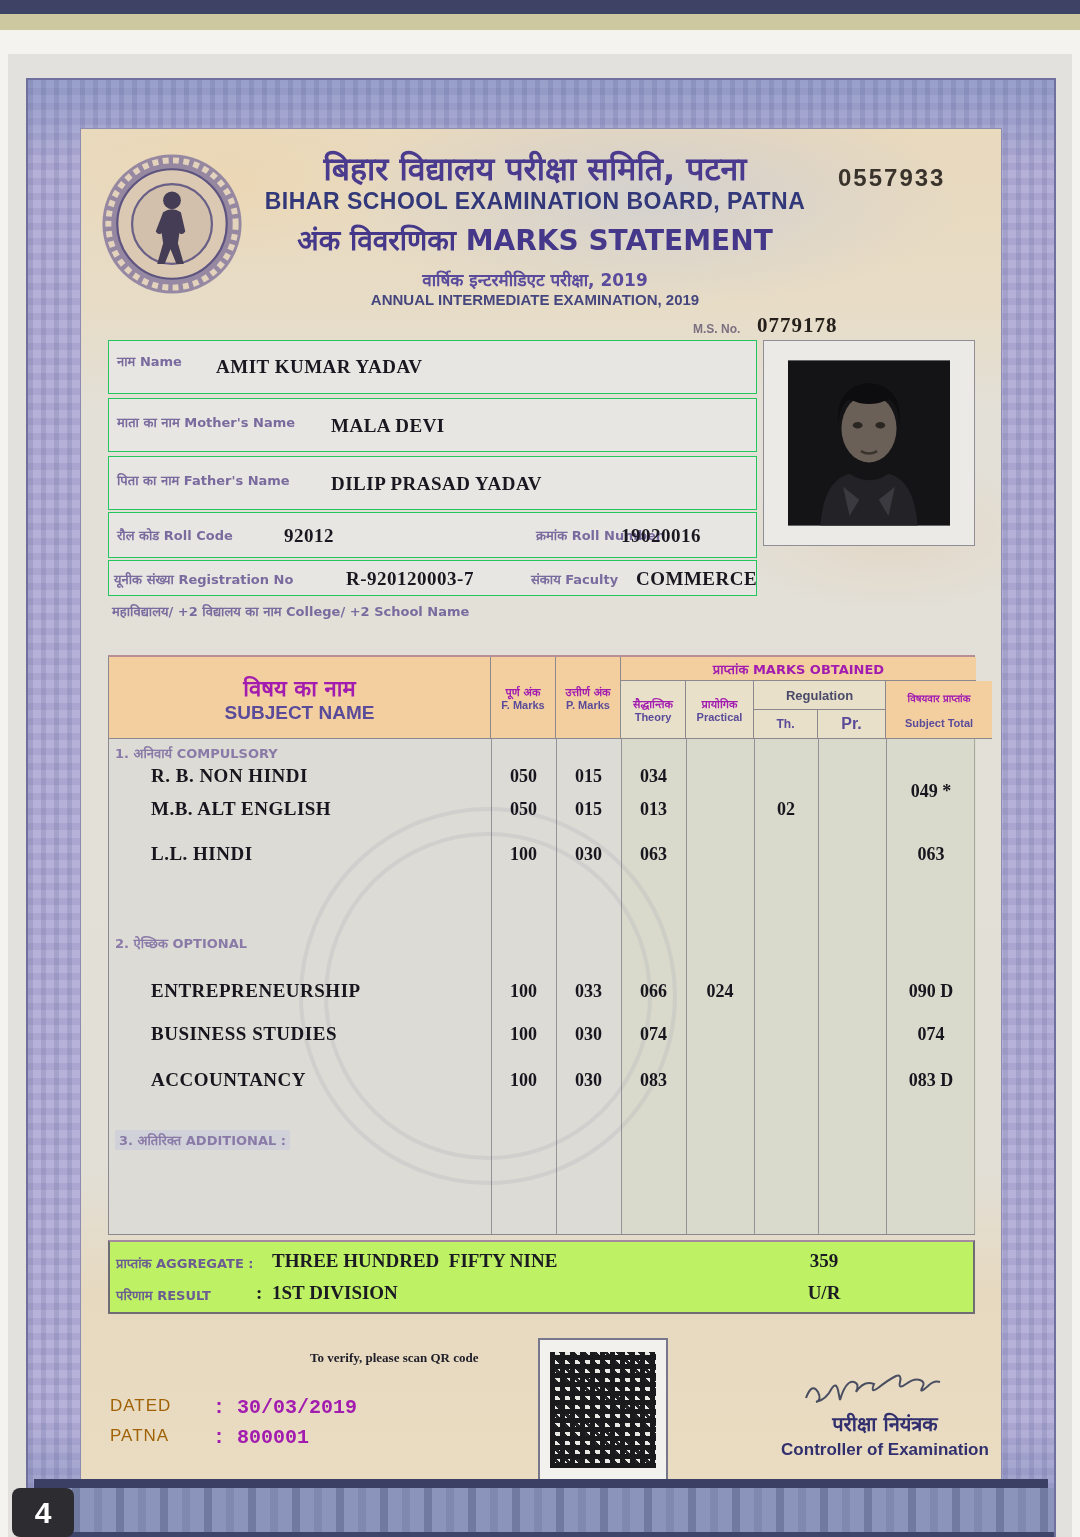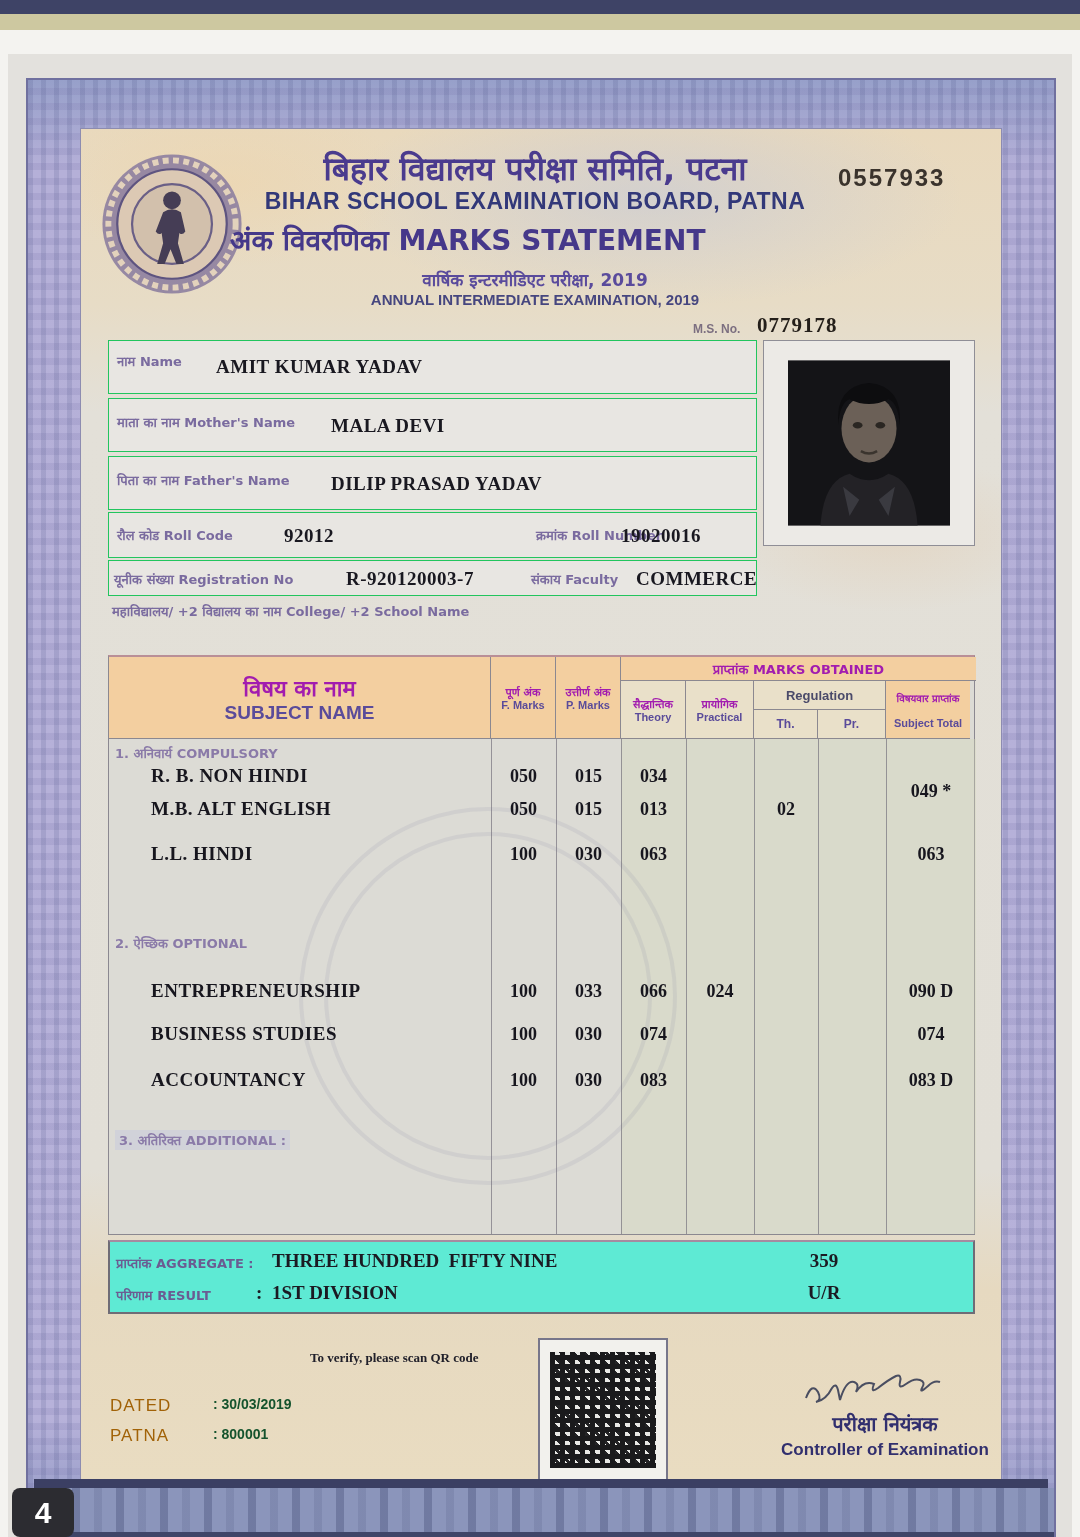--- a/index.html
+++ b/index.html
@@ -32,21 +32,21 @@
     border-bottom:5px solid #3f4568;box-sizing:border-box;}
   .page-badge{left:12px;top:1488px;width:62px;height:49px;background:#2c2c31;border-radius:8px;
     color:#ffffff;font-size:30px;font-weight:bold;display:flex;align-items:center;justify-content:center;}
 
   
   .t-hi{left:230px;top:146px;width:610px;text-align:center;font-size:32px;font-weight:bold;
         color:#4a3b8e;font-family:"DejaVu Sans", sans-serif;}
   .t-en{left:230px;top:188px;width:610px;text-align:center;font-size:23px;font-weight:bold;
         color:#323879;letter-spacing:.5px;}
   .serial{left:838px;top:164px;font-size:24px;font-weight:bold;color:#3a332c;letter-spacing:2px;}
-  .t-sub{left:230px;top:220px;width:610px;text-align:left;font-size:28px;font-weight:bold;
+  .t-sub{left:230px;top:220px;width:610px;text-align:center;font-size:28px;font-weight:bold;
          color:#45388a;font-family:"DejaVu Sans", sans-serif;}
   .t-exam-hi{left:230px;top:268px;width:610px;text-align:center;font-size:17px;font-weight:bold;
          color:#5a4b9c;font-family:"DejaVu Sans", sans-serif;}
   .t-exam-en{left:230px;top:291px;width:610px;text-align:center;font-size:15px;font-weight:bold;color:#46467f;}
   .ms-label{left:693px;top:322px;font-size:12px;font-weight:bold;color:#7c6f80;}
   .ms-no{left:757px;top:313px;font-size:21px;font-weight:bold;color:#241f1a;
          font-family:"Liberation Serif", serif;letter-spacing:1px;}
 
   
   .fbox{left:108px;width:649px;background:#e8e6e2;border:1px solid #22c55e;box-sizing:border-box;}
@@ -67,36 +67,36 @@
   .vline{position:absolute;top:82px;bottom:0;width:1px;background:rgba(110,108,120,.65);}
   .coltint{position:absolute;left:512px;top:82px;width:355px;bottom:0;background:rgba(214,216,186,.38);}
   .wm{position:absolute;border-radius:50%;border:4px solid rgba(140,140,165,.15);}
   .slabel{position:absolute;font-size:13px;font-weight:bold;color:#8a7aa8;font-family:"DejaVu Sans", sans-serif;}
   .subj{position:absolute;left:42px;font-size:19px;font-weight:bold;color:#17161e;
         font-family:"Liberation Serif", serif;letter-spacing:.5px;}
   .num{position:absolute;font-size:18px;font-weight:bold;color:#17161e;text-align:center;
        font-family:"Liberation Serif", serif;}
 
   
-  .agg{left:108px;top:1240px;width:867px;height:74px;background:#5eead4;border:2px solid #6f6c76;
+  .agg{left:108px;top:1240px;width:867px;height:74px;background:#bef264;border:2px solid #6f6c76;
        border-top:2px solid #a58ba0;box-sizing:border-box;}
   .agg .lab{position:absolute;font-size:13px;font-weight:bold;color:#6b5c92;font-family:"DejaVu Sans", sans-serif;}
   .agg .big{position:absolute;font-size:19px;font-weight:bold;color:#1b1a22;
             font-family:"Liberation Serif", serif;white-space:pre;}
 
   
   .verify{left:310px;top:1350px;font-size:13px;font-weight:bold;color:#21202a;font-family:"Liberation Serif", serif;}
   .qr-frame{left:538px;top:1338px;width:130px;height:144px;background:#f2f1ed;border:2px solid #77768a;box-sizing:border-box;}
   .qr{left:550px;top:1352px;width:106px;height:116px;background-color:#e9e9e6;
     background-image:
       repeating-linear-gradient(0deg,#1a1a1c 0 5px,rgba(0,0,0,0) 5px 9px),
       repeating-linear-gradient(90deg,#1a1a1c 0 5px,rgba(0,0,0,0) 5px 10px),
       repeating-linear-gradient(45deg,#232325 0 3px,rgba(0,0,0,0) 3px 8px);}
   .ft-lab{font-size:17px;font-weight:normal;color:#a16207;letter-spacing:1px;}
-  .ft-val{font-size:14px;font-weight:bold;color:#14532d;font-family:Liberation Sans, sans-serif;}
+  .ft-val{font-size:20px;font-weight:bold;color:#a21caf;font-family:Liberation Mono, monospace;}
   .ctrl-hi{left:790px;top:1410px;width:190px;text-align:center;font-size:20px;font-weight:bold;
            color:#312f6e;font-family:"DejaVu Sans", sans-serif;}
   .ctrl-en{left:760px;top:1440px;width:250px;text-align:center;font-size:17px;font-weight:bold;color:#312f6e;}
 </style>
 </head>
 <body>
 
 <div class="stage">
 
   <div class="abs top-navy"></div>
@@ -191,23 +191,23 @@
       <div class="hi" style="font-size:11px;">प्रायोगिक</div>
       <div class="en" style="font-size:11px;">Practical</div>
     </div>
     <div class="hc cream" style="left:645px;top:24px;width:132px;height:29px;">
       <div class="en" style="font-size:13px;color:#4a4a6a;">Regulation</div>
     </div>
     <div class="hc cream" style="left:645px;top:53px;width:64px;height:29px;">
       <div class="en" style="font-size:12px;">Th.</div>
     </div>
     <div class="hc cream" style="left:709px;top:53px;width:68px;height:29px;">
-      <div class="en" style="font-size:12px;">Pr.</div>
-    </div>
-    <div class="hc peach" style="left:777px;top:24px;width:84px;height:58px;border-right:none;gap:12px;">
+      <div class="en" style="font-size:16px;">Pr.</div>
+    </div>
+    <div class="hc peach" style="left:777px;top:24px;width:106px;height:58px;border-right:none;gap:12px;">
       <div class="hi" style="font-size:10px;">विषयवार प्राप्तांक</div>
       <div class="en" style="font-size:11px;">Subject Total</div>
     </div>
 
     <div class="coltint"></div>
     <div class="wm" style="left:190px;top:150px;width:370px;height:370px;"></div>
     <div class="wm" style="left:215px;top:175px;width:320px;height:320px;"></div>
     <div class="vline" style="left:382px;"></div>
     <div class="vline" style="left:447px;"></div>
     <div class="vline" style="left:512px;"></div>

